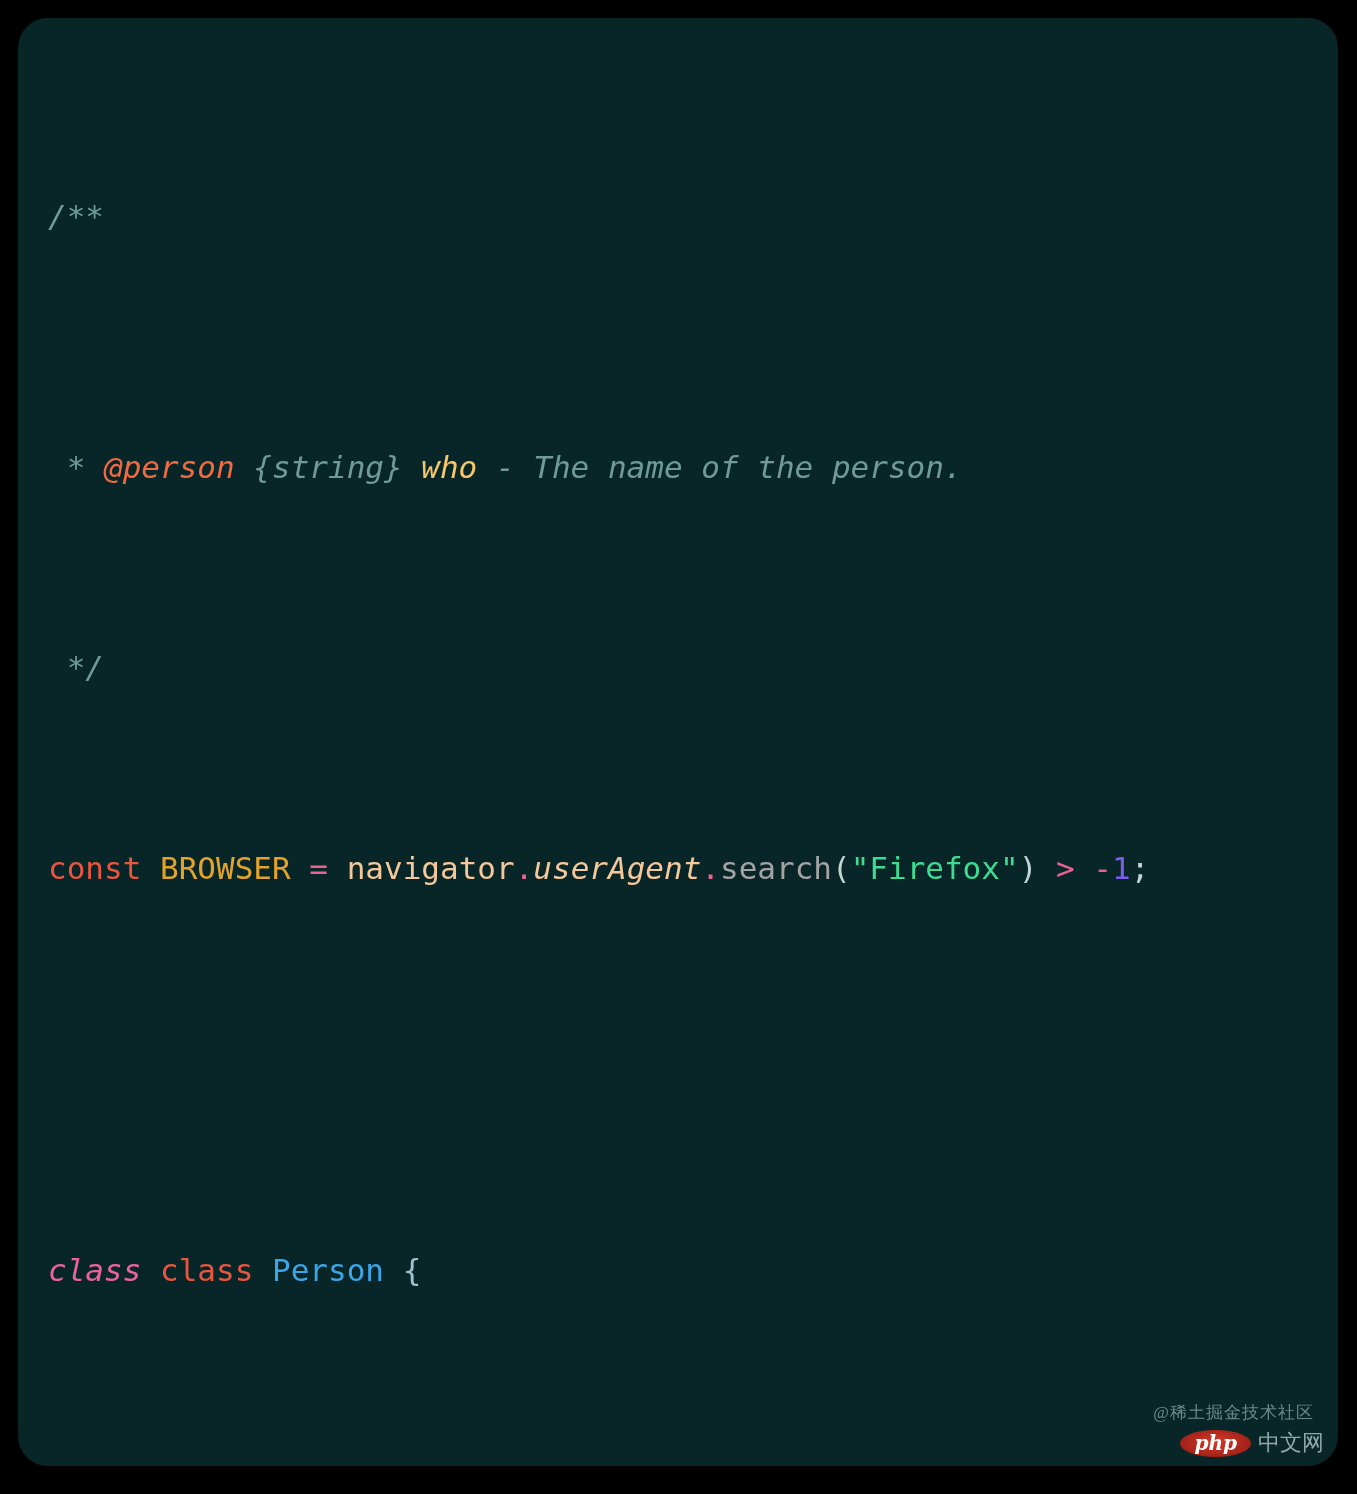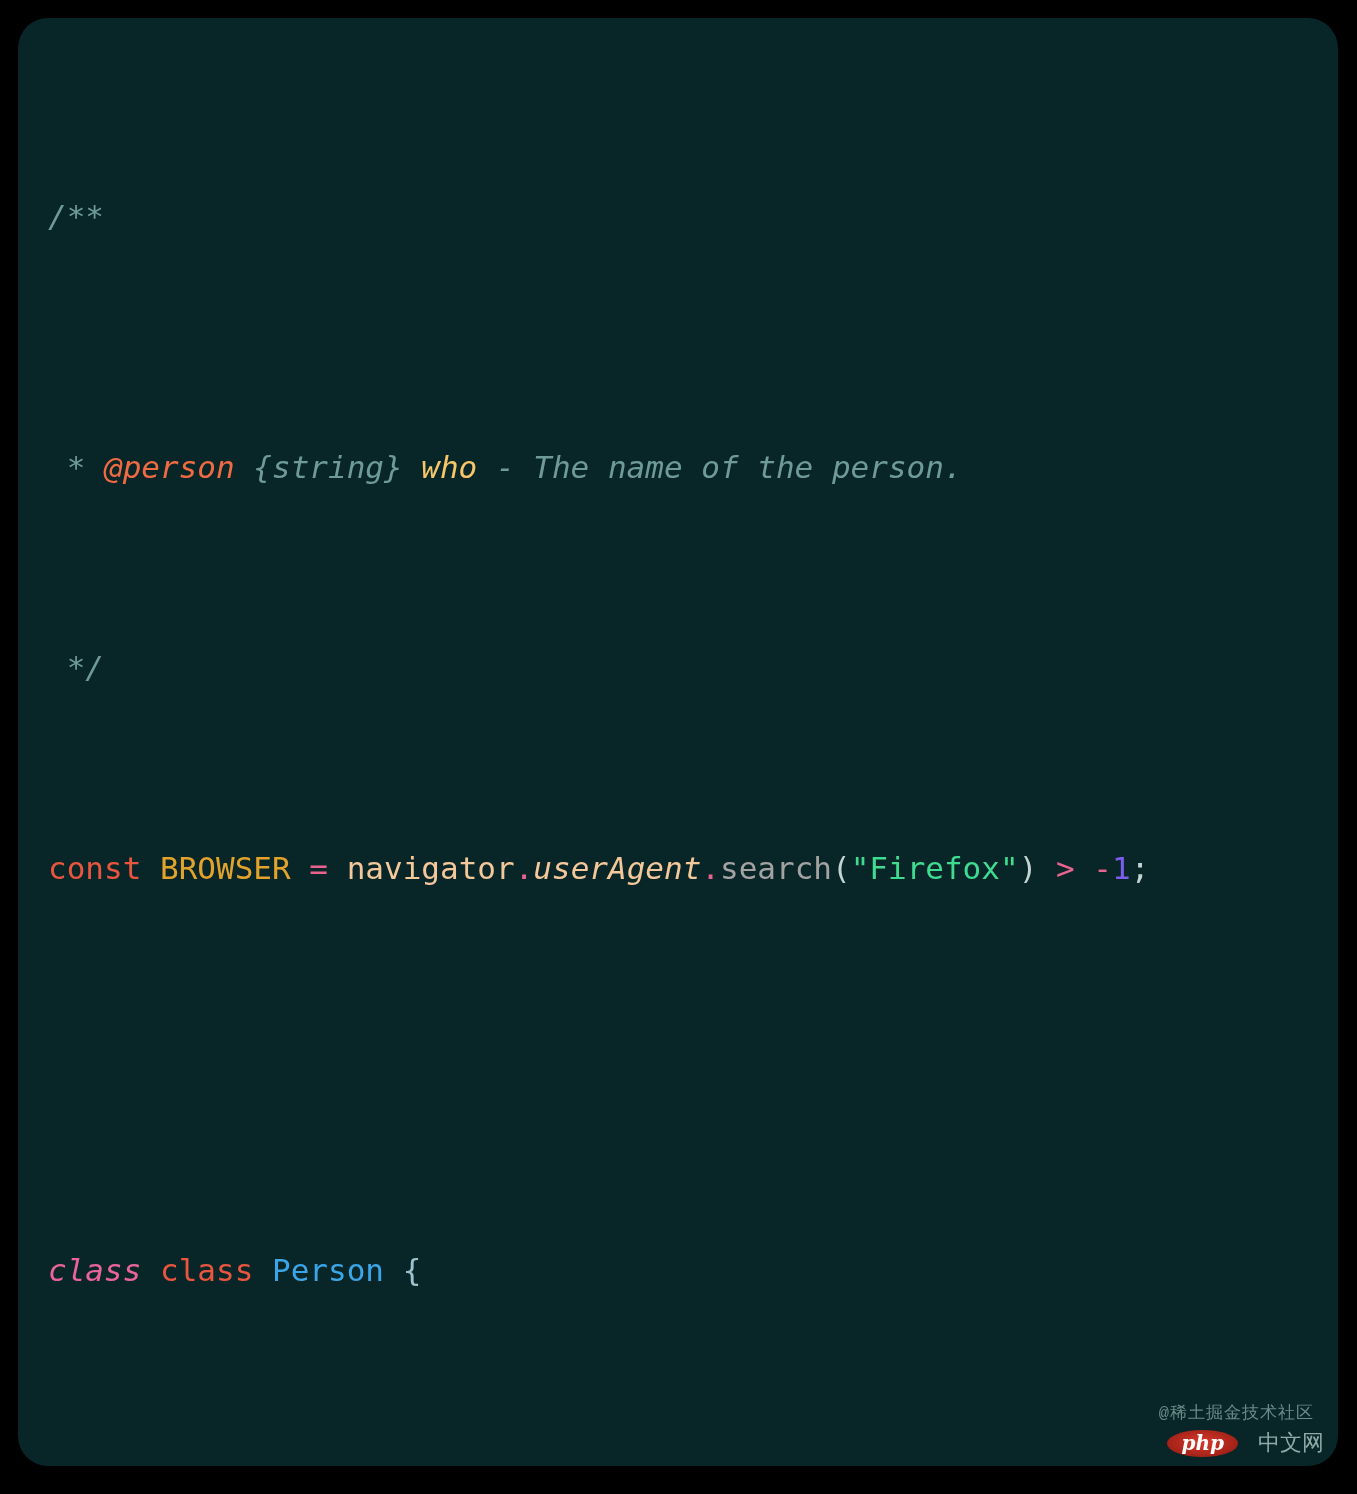--- a/index.html
+++ b/index.html
@@ -52,29 +52,29 @@
   .str    { color:#3ddc91; }                      
   .num    { color:#7d5cf0; }                      
   .punc   { color:#c3d4d4; }                      
   .brace  { color:#9fc2d0; }                      
 
   
   #watermark {
     position:absolute;
     right:24px; bottom:42px;
     color:#6b8a8a;
-    font-family:Liberation Mono, monospace;
+    font-family:Liberation Serif, serif;
     font-size:17px;
     letter-spacing:1px;
     white-space:nowrap;
   }
   #php-badge {
     position:absolute;
     right:14px; bottom:8px;
-    display:flex; align-items:center; gap:20px;
+    display:flex; align-items:center; gap:7px;
     white-space:nowrap;
   }
   #php-badge .pill {
     background:radial-gradient(ellipse at 50% 45%, #d63a2a 0%, #8c1710 100%);
     color:#ffffff;
     font-family:"DejaVu Serif","Liberation Serif",serif;
     font-style:italic; font-weight:bold;
     font-size:20px;
     padding:2px 14px;
     border-radius:50%/50%;

